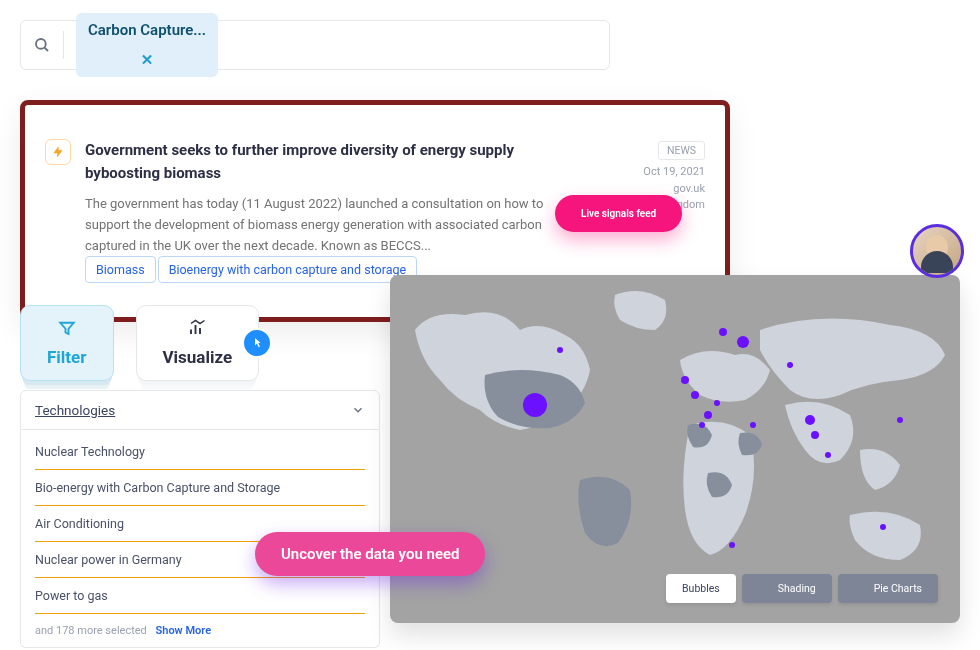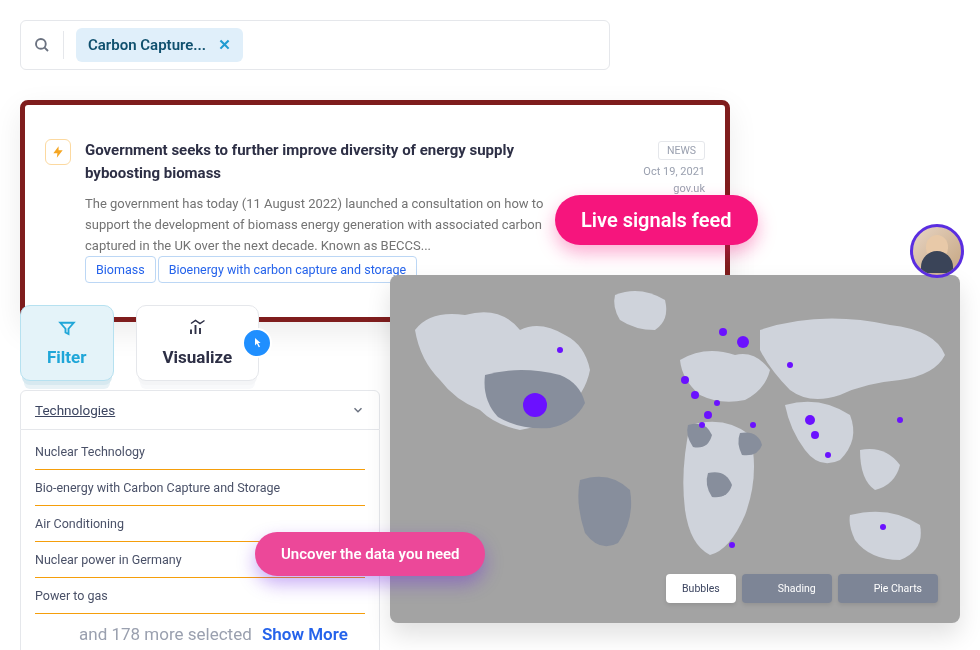--- a/index.html
+++ b/index.html
@@ -1,21 +1,21 @@
 <!DOCTYPE html>
 <html><head>
   <meta charset="utf-8">
   <style>
     * { box-sizing: border-box; margin: 0; padding: 0; }
     body { font-family: -apple-system, BlinkMacSystemFont, "Segoe UI", Roboto, sans-serif; width: 980px; height: 650px; background: #fff; position: relative; overflow: hidden; }
     
     .search-wrap { position: absolute; top: 20px; left: 20px; width: 590px; height: 50px; border: 1px solid #e5e7eb; border-radius: 6px; display: flex; align-items: center; padding: 0 12px; gap: 12px; background: #fff; }
     .search-wrap .icon { width: 18px; height: 18px; color: #6b7280; }
     .search-wrap .vline { width: 1px; height: 28px; background: #e5e7eb; }
-    .chip { background: #e0effa; color: #0f506e; font-weight: 600; font-size: 15px; padding: 8px 12px; border-radius: 6px; display: inline-flex; align-items: center; gap: 12px; }
+    .chip { background: #e0effa; color: #0f506e; font-weight: 600; font-size: 15px; padding: 8px 12px; border-radius: 6px; display: inline-flex; align-items: center; gap: 12px; flex-direction: column; }
     .chip .x { color: #1f9bd1; font-weight: 700; cursor: pointer; }
     
     .card { position: absolute; top: 100px; left: 20px; width: 710px; background: #fff; border: 5px solid #7f1d1d; border-radius: 8px; padding: 34px 20px; box-shadow: 0 10px 30px rgba(0,0,0,0.08); }
     .card-row { display: flex; gap: 14px; }
     .bolt { width: 26px; height: 26px; border: 1px solid #fcd9a0; border-radius: 6px; display: flex; align-items: center; justify-content: center; flex-shrink: 0; color: #f5a623; }
     .card-main { flex: 1; }
     .card-title { font-weight: 700; color: #2d2f45; font-size: 15px; line-height: 1.5; margin-bottom: 10px; max-width: 430px; }
     .card-desc { color: #737373; font-size: 13px; line-height: 1.6; max-width: 470px; }
     .tags { display: flex; gap: 2px; }
     .tag { border: 1px solid #bcd7f5; color: #2563eb; font-size: 12.5px; padding: 5px 10px; border-radius: 4px; cursor: pointer; }
@@ -26,31 +26,31 @@
     .btn-row { position: absolute; top: 305px; left: 20px; display: flex; gap: 22px; align-items: center; }
     .pill-btn { display: flex; align-items: center; gap: 10px; font-weight: 700; font-size: 17px; padding: 13px 26px; border-radius: 10px; cursor: pointer; position: relative; flex-direction: column; }
     .filter-btn { background: #e4f3f9; color: #1fa6d8; border: 1.5px solid #b6e1f0; box-shadow: 0 6px 0 -2px #d7e9f0, 0 12px 0 -4px #e8f2f6; }
     .visualize-btn { background: #fff; color: #2d2f45; border: 1.5px solid #e5e7eb; box-shadow: 0 6px 0 -2px #f4f5f7, 0 12px 0 -4px #f8f9fb; }
     .visualize-btn .cursor { position: absolute; right: -14px; top: 50%; transform: translateY(-50%); width: 30px; height: 30px; background: #1f8fff; border-radius: 50%; display: flex; align-items: center; justify-content: center; border: 2px solid #fff; }
     
     .panel { position: absolute; top: 390px; left: 20px; width: 360px; }
     .panel-head { border: 1px solid #e5e7eb; border-radius: 6px 6px 0 0; padding: 11px 14px; display: flex; justify-content: space-between; align-items: center; color: #3c4560; font-size: 13.5px; cursor: pointer; text-decoration: underline; }
     .panel-body { border: 1px solid #e5e7eb; border-top: none; border-radius: 0 0 6px 6px; padding: 4px 14px 10px; }
     .tech-item { padding: 10px 0; border-bottom: 1px solid #f59e0b; color: #4a5168; font-size: 12.5px; cursor: pointer; }
-    .panel-foot { padding: 10px 0 0; color: #9aa0af; font-size: 17px; margin-left: 44px; }
+    .panel-foot { padding: 10px 0 0; color: #9aa0af; font-size: 11px; }
     .show-more { color: #2563eb; font-weight: 600; cursor: pointer; margin-left: 6px; }
     
     .map-wrap { position: absolute; top: 275px; left: 390px; width: 570px; height: 348px; background: #a3a3a3; border-radius: 8px; box-shadow: 0 12px 24px rgba(0,0,0,0.12); overflow: hidden; }
     .map-svg { width: 100%; height: 100%; }
     .map-toggle { position: absolute; bottom: 20px; right: 22px; display: flex; gap: 6px; }
     .toggle-btn { font-size: 10.5px; padding: 8px 16px; border-radius: 4px; cursor: pointer; box-shadow: 0 2px 4px rgba(0,0,0,0.1); }
     .toggle-btn.active { background: #fff; color: #3c4560; }
     .toggle-btn.inactive { background: #7d8596; color: #fff; padding-left: 36px; }
     
-    .pink-badge { position: absolute; top: 195px; left: 555px; background: #f6157d; color: #fff; font-weight: 600; font-size: 20px; padding: 13px 26px; border-radius: 999px; z-index: 5; box-shadow: 0 8px 18px rgba(246,21,125,0.35); }
+    .pink-badge { position: absolute; top: 195px; left: 555px; background: #f6157d; color: #fff; font-weight: 600; font-size: 10px; padding: 13px 26px; border-radius: 999px; z-index: 5; box-shadow: 0 8px 18px rgba(246,21,125,0.35); }
     .purple-badge { position: absolute; top: 532px; left: 255px; background: #ec4899; color: #fff; font-weight: 600; font-size: 15px; padding: 13px 26px; border-radius: 999px; z-index: 5; box-shadow: 0 8px 18px rgba(98,17,230,0.35); }
     
     .avatar { position: absolute; top: 224px; right: 16px; width: 54px; height: 54px; border-radius: 50%; border: 3px solid #5a2de0; background: linear-gradient(135deg,#e8d5c4,#c4a580); z-index: 10; overflow: hidden; }
     .avatar::after { content: ""; position: absolute; bottom: 2px; left: 50%; transform: translateX(-50%); width: 32px; height: 22px; background: #3a4458; border-radius: 16px 16px 0 0; }
     .avatar::before { content: ""; position: absolute; top: 8px; left: 50%; transform: translateX(-50%); width: 22px; height: 24px; background: #e8c9a8; border-radius: 50% 50% 45% 45%; }
     
     svg { display: block; }
   </style>
 </head>
 <body>

